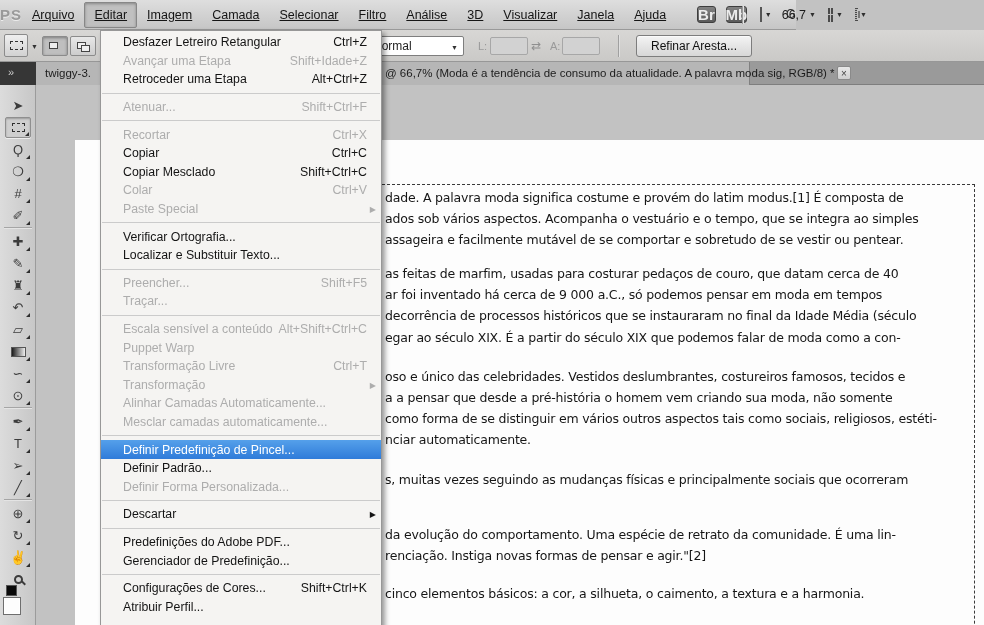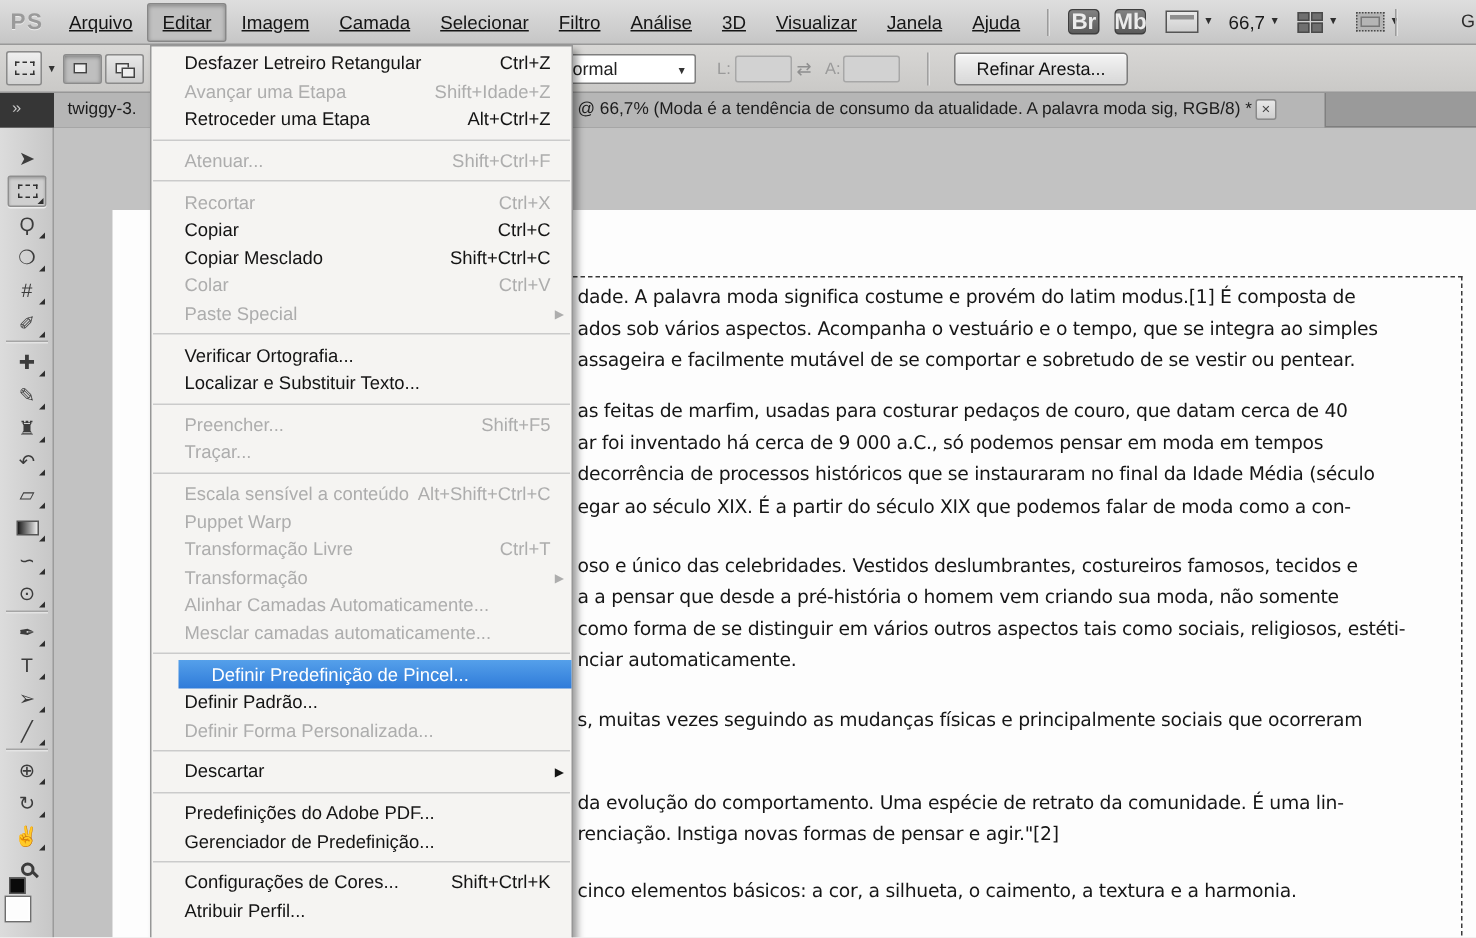--- a/index.html
+++ b/index.html
@@ -1,21 +1,21 @@
 <!DOCTYPE html>
 <html><head>
 <meta charset="utf-8">
 <style>
   * { margin:0; padding:0; box-sizing:border-box; }
   html,body { width:984px; height:625px; overflow:hidden; }
   body { font-family:"Liberation Sans", sans-serif; }
   #app { position:relative; width:984px; height:625px; background:#c2c2c2; overflow:hidden; }
 
   
-  .menubar { position:absolute; left:0; top:0; width:984px; height:30px;
+  .menubar { position:absolute; left:0; top:0; width:796px; height:30px;
     background:linear-gradient(#dedede,#c6c6c6); border-bottom:1px solid #999;
     display:flex; align-items:center; font-size:12.5px; color:#151515; z-index:30; }
   .ps-logo { width:36px; text-align:center; font-weight:bold; font-size:15px; color:#9a9a9a;
     text-shadow:0 1px 0 #ececec; letter-spacing:1px; }
   .mb-items { display:flex; align-items:center; height:100%; }
   .mi { padding:5px 9px; border:1px solid transparent; border-radius:2px; cursor:default;text-decoration:underline; }
   .mi.active { background:#c0c0c0; border-color:#878787; box-shadow:inset 0 1px 3px rgba(0,0,0,.3); }
   .mb-sep { width:1px; height:18px; background:#9b9b9b; margin:0 8px; box-shadow:1px 0 0 #e2e2e2; }
   .sq-btn { width:21px; height:17px; background:linear-gradient(#828282,#5b5b5b); border:1px solid #3e3e3e;
     border-radius:3px; color:#ececec; font-size:15px; font-weight:bold; display:flex; align-items:center;
@@ -53,21 +53,21 @@
   .ob-sep { position:absolute; left:618px; top:5px; width:1px; height:22px; background:#a0a0a0; box-shadow:1px 0 0 #e0e0e0; }
   .refine-btn { position:absolute; left:636px; top:5px; height:22px; padding:0 14px; border:1px solid #7d7d7d;
     border-radius:3px; background:linear-gradient(#f4f4f4,#d7d7d7); font-size:12px; color:#111;
     display:flex; align-items:center; box-shadow:0 1px 1px rgba(255,255,255,.7) inset; }
 
   
   .tabbar { position:absolute; left:0; top:62px; width:984px; height:23px; background:#9a9a9a;
     border-bottom:1px solid #7e7e7e; z-index:20; }
   .panel-head { position:absolute; left:0; top:0; width:36px; height:23px; background:#363636; color:#c9c9c9;
     font-size:11px; padding:4px 0 0 8px; letter-spacing:1px; }
-  .doc-tab { position:absolute; left:36px; top:0; width:848px; height:23px; background:#b6b6b6;
+  .doc-tab { position:absolute; left:36px; top:0; width:714px; height:23px; background:#b6b6b6;
     border-right:1px solid #808080; color:#1c1c1c; font-size:11.5px;padding-left:12px; }
   .tab-left { position:absolute; left:9px; top:5px; }
   .tab-right { position:absolute; left:349px; top:5px; white-space:nowrap; }
   .tab-close { position:absolute; left:801px; top:4px; width:14px; height:14px; border:1px solid #8a8a8a;
     background:linear-gradient(#e8e8e8,#cfcfcf); border-radius:2px; font-size:10px; color:#444;
     display:flex; align-items:center; justify-content:center; }
 
   
   .toolpanel { position:absolute; left:0; top:85px; width:36px; height:540px;
     background:linear-gradient(90deg,#dcdcdc,#c7c7c7); border-right:1px solid #9b9b9b; z-index:15; }
@@ -94,21 +94,21 @@
     font-size:12.5px; color:#161616; z-index:2; letter-spacing:-0.2px; }
 
   
   .editmenu { position:absolute; left:100px; top:30px; width:282px; height:600px; background:#f5f4f2;
     border:1px solid #979797; box-shadow:3px 3px 5px rgba(0,0,0,.4); z-index:40; padding-top:2px; }
   .menu-item { position:relative; height:18.6px; display:flex; align-items:center; font-size:12.3px; color:#141414; }
   .menu-item .ml { margin-left:22px; }
   .menu-item .ms { margin-left:auto; margin-right:14px; }
   .menu-item.disabled { color:#adadad; }
   .menu-item .ma { position:absolute; right:5px; font-size:8px; top:5px; }
-  .menu-item.hl { background:linear-gradient(#55a0ea,#2f7bd9); color:#fff;margin-left:18px; }
+  .menu-item.hl { background:linear-gradient(#55a0ea,#2f7bd9); color:#fff; }
   .menu-sep { height:1px; background:#cbcbcb; margin:4px 1px; }
 </style>
 </head>
 <body>
 
 <div id="app">
 
   <div class="page"></div>
   <div class="ants"></div>
   <div id="doc-text">

